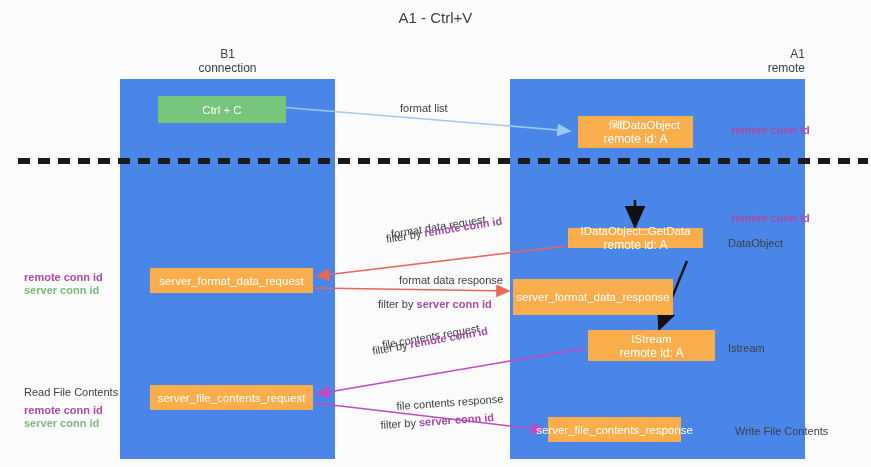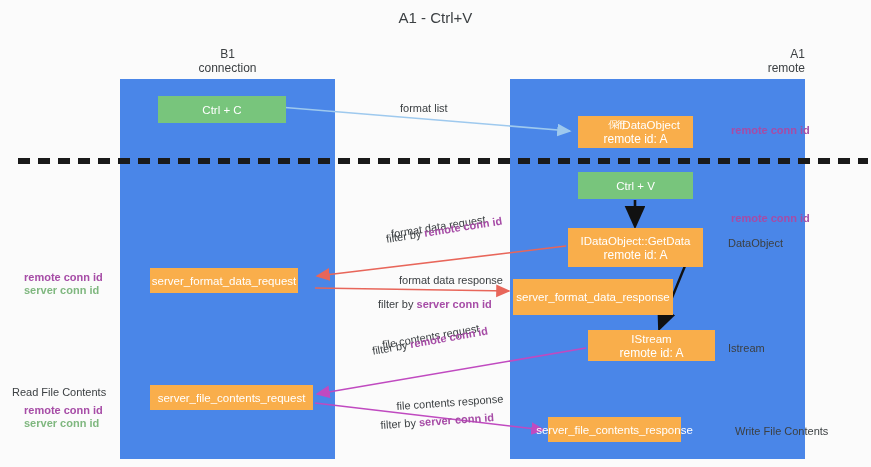--- a/index.html
+++ b/index.html
@@ -41,22 +41,22 @@
     color:#ffffff;font-size:11.5px;line-height:14px;
     text-align:center;
     box-sizing:border-box;
   }
   .node.green{background:#78c57c;}
   .node.orange{background:#f9ae4b;}
 
   .n-ctrlc{left:158px;top:96px;width:128px;height:27px;}
   .n-idataobject{left:578px;top:116px;width:115px;height:32px;}
   .n-ctrlv{left:578px;top:172px;width:115px;height:27px;}
-  .n-getdata{left:568px;top:228px;width:135px;height:39px;}
-  .n-sfdreq{left:150px;top:268px;width:148px;height:25px;}
+  .n-getdata{left:568px;top:228px;width:135px;height:20px;}
+  .n-sfdreq{left:150px;top:268px;width:163px;height:25px;}
   .n-sfdresp{left:513px;top:279px;width:160px;height:36px;}
   .n-istream{left:588px;top:330px;width:127px;height:31px;}
   .n-sfcreq{left:150px;top:385px;width:163px;height:25px;}
   .n-sfcresp{left:548px;top:417px;width:133px;height:25px;}
 
   .node .l2{font-size:12px;}
 
   
   .overlap{position:relative;display:inline-block;margin-left:28px;}
   .overlap .ghost{
@@ -90,21 +90,21 @@
   }
   .side.purple{color:#a64ca6;font-weight:bold;}
   .side.green{color:#7fb77f;font-weight:bold;}
   .side.plain{color:#3c4043;}
 
   .s-rc-1{left:731px;top:123px;}
   .s-rc-2{left:731px;top:211px;}
   .s-dataobject{left:728px;top:236px;}
   .s-istream{left:728px;top:341px;}
   .s-write{left:735px;top:424px;}
-  .s-read{left:12px;top:385px;}
+  .s-read{left:24px;top:385px;}
   .s-left-rc{left:24px;top:270px;}
   .s-left-sc{left:24px;top:283px;}
   .s-left-rc2{left:24px;top:403px;}
   .s-left-sc2{left:24px;top:416px;}
 </style>
 </head>
 <body>
 
 <div class="canvas">
 
@@ -162,23 +162,20 @@
   </div>
 
   <div class="node orange n-idataobject">
     <div class="overlap">
       <span class="ghost">保行</span>
       <span>IDataObject</span>
     </div>
     <div class="l2">remote id: A</div>
   </div>
 
-  <div class="node green n-ctrlv">
-    <div>Ctrl + V</div>
-  </div>
 
   <div class="node orange n-getdata">
     <div>IDataObject::GetData</div>
     <div class="l2">remote id: A</div>
   </div>
 
   <div class="node orange n-sfdreq">
     <div>server_format_data_request</div>
   </div>
 

